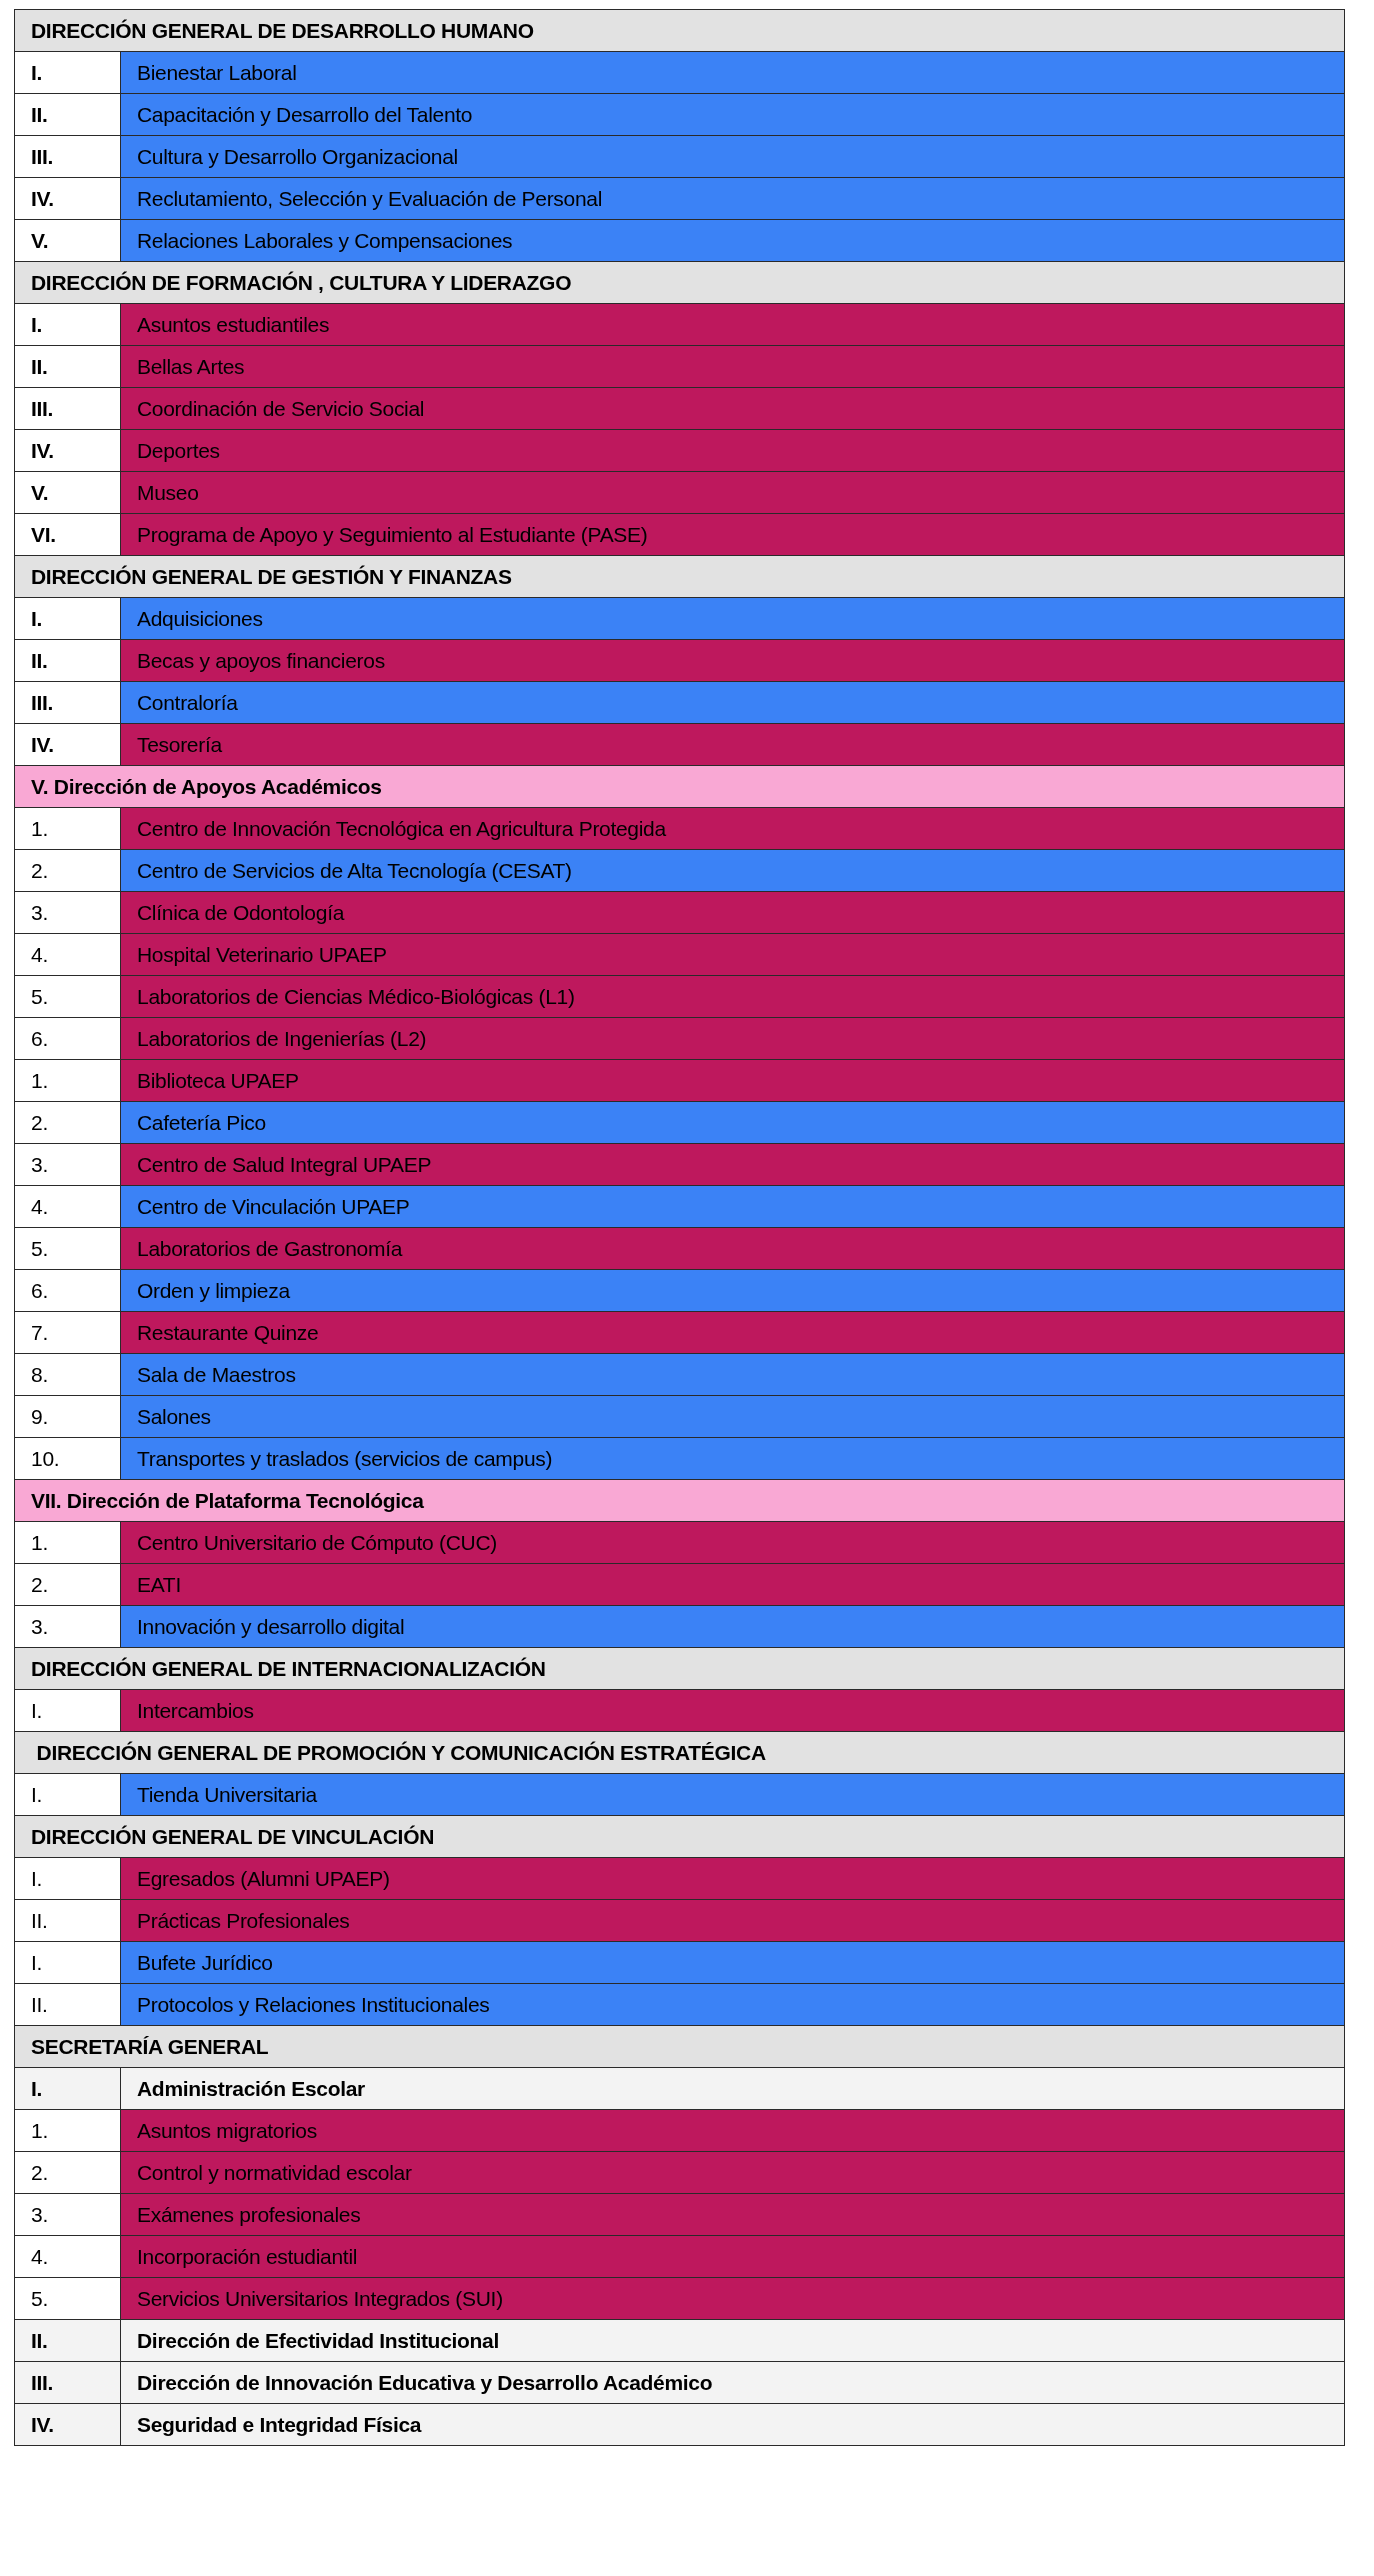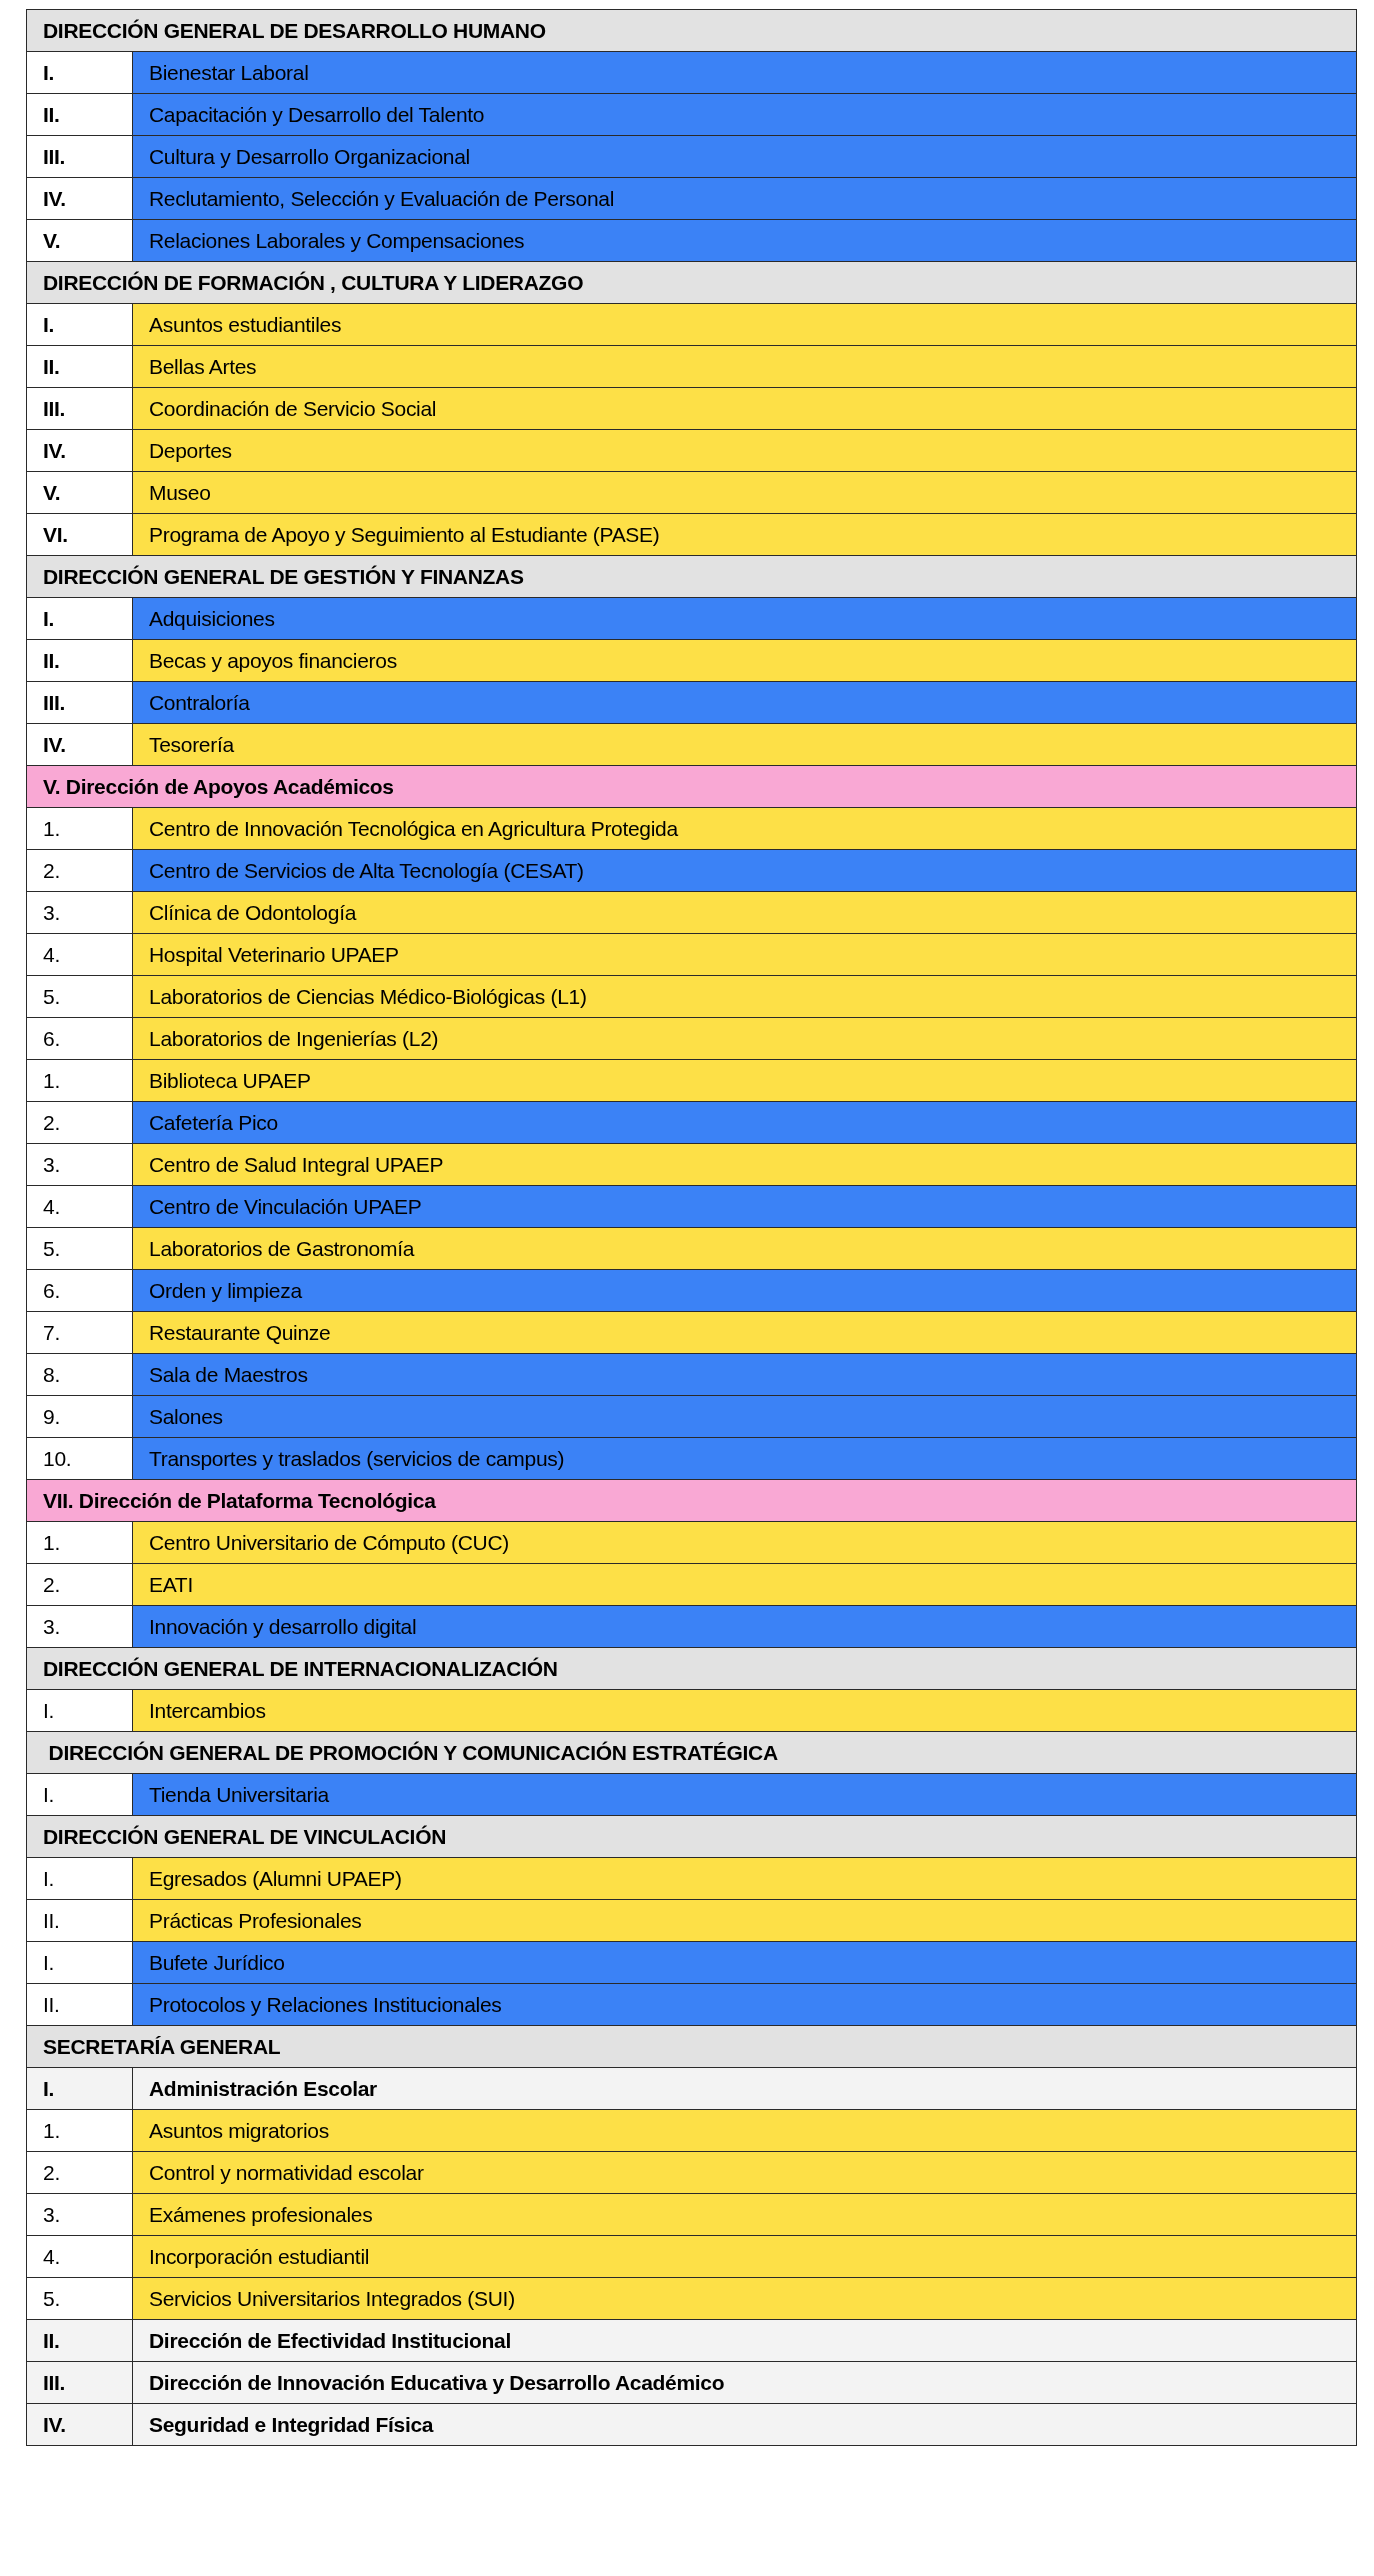--- a/index.html
+++ b/index.html
@@ -9,21 +9,21 @@
     }
     body {
       width: 1375px;
       height: 2576px;
       position: relative;
       font-family: "Liberation Sans", sans-serif;
       color: #000000;
     }
     .org-table {
       position: absolute;
-      left: 26px;
+      left: 14px;
       top: 8.7px;
       width: 1330px;
       border-collapse: collapse;
       table-layout: fixed;
     }
     .org-table td {
       height: 42px;
       box-sizing: border-box;
       border: 1.4px solid #2a2a2a;
       padding: 0 0 0 16px;
@@ -34,21 +34,21 @@
       overflow: hidden;
       letter-spacing: -0.3px;
     }
     .org-table col.num-col { width: 106px; }
     .org-table col.label-col { width: 1224px; }
 
     .row-header td { background: #e2e2e2; font-weight: bold; }
     .row-subheader td { background: #f9a8d4; font-weight: bold; }
     .row-item td.num { background: #ffffff; }
     .row-item td.label { background: #3b82f6; }
-    .row-item.hl td.label { background: #fde047; }
+    .row-item.hl td.label { background: #be185d; }
     .row-item.bold td { font-weight: bold; }
     .row-item.bold-num td.num { font-weight: bold; }
     .row-item.gray td { background: #f3f3f3; }
   </style>
 </head>
 <body>
 
 <table class="org-table">
   <colgroup>
     <col class="num-col">

